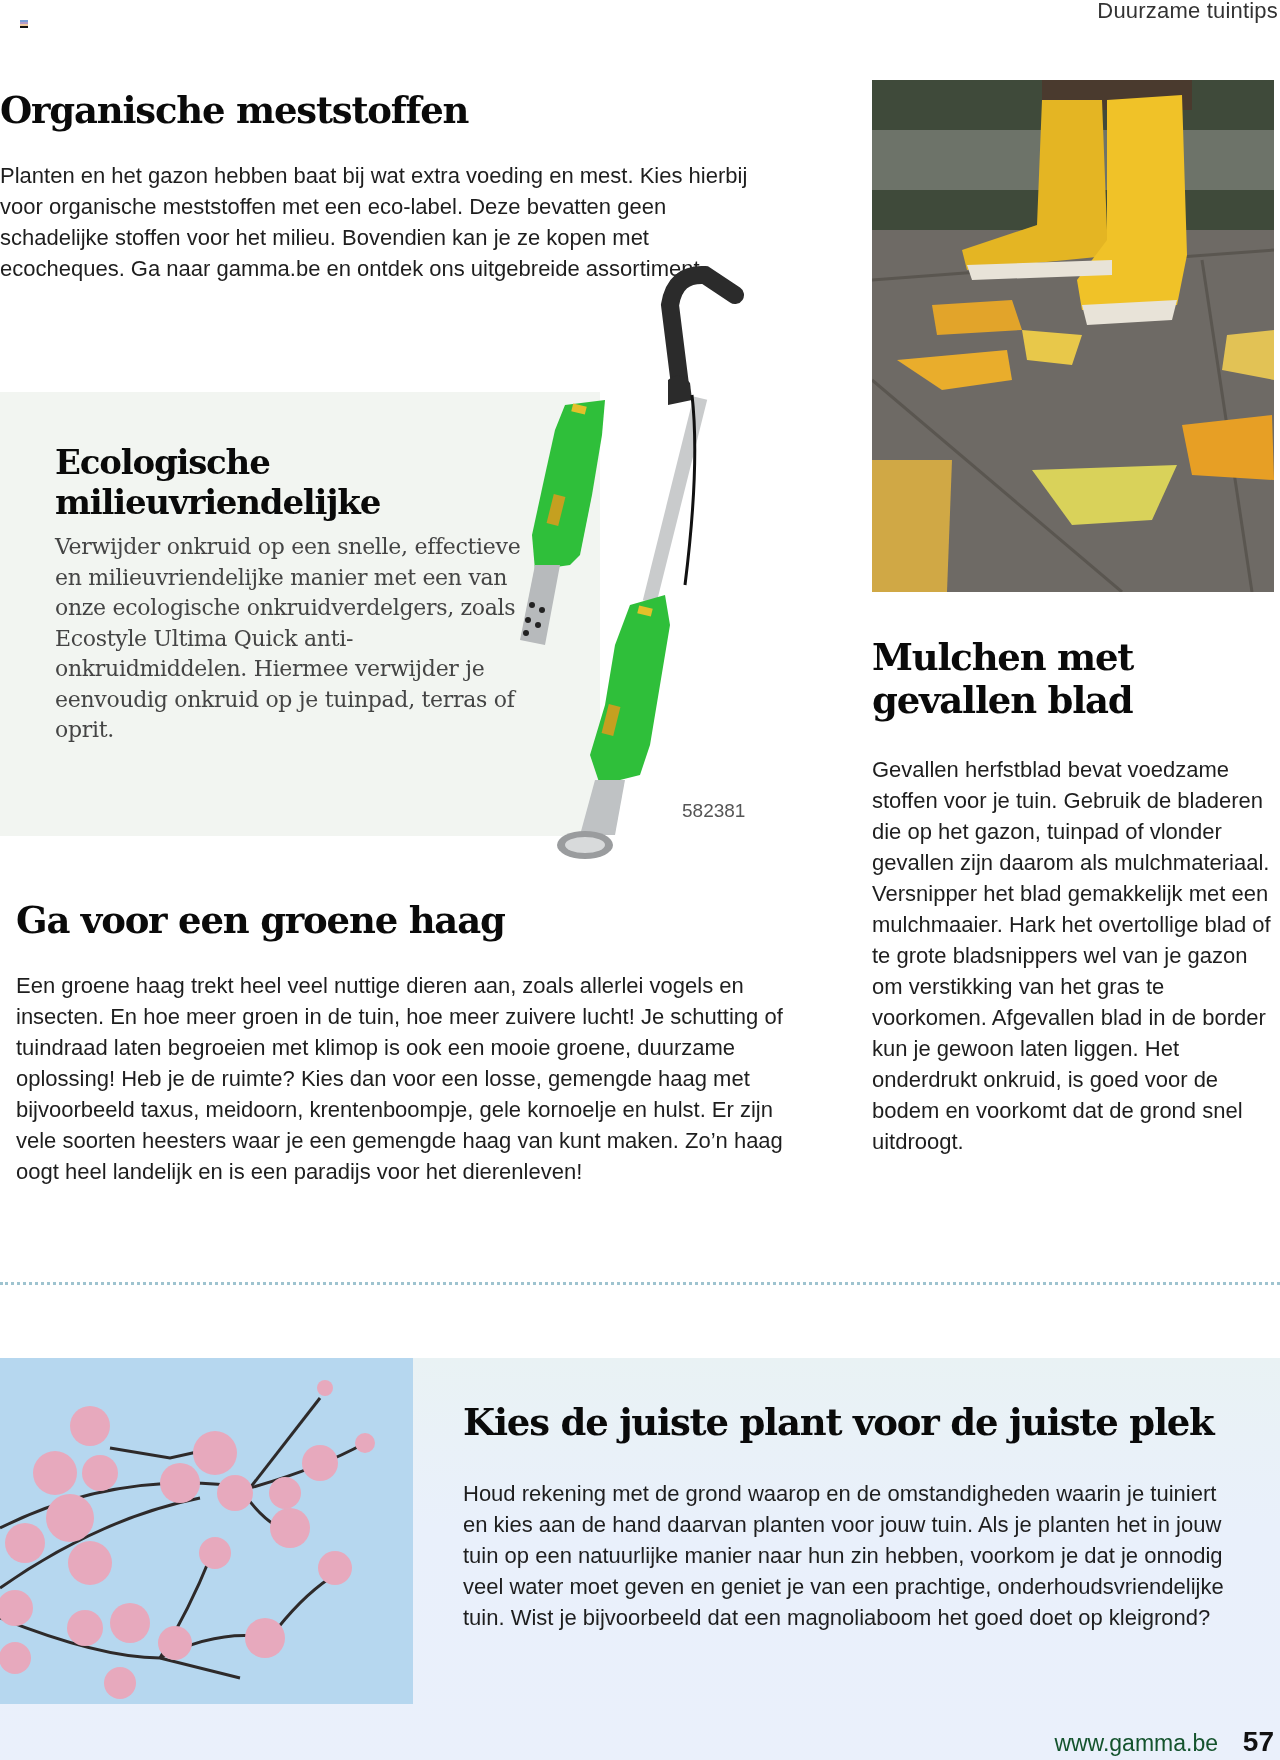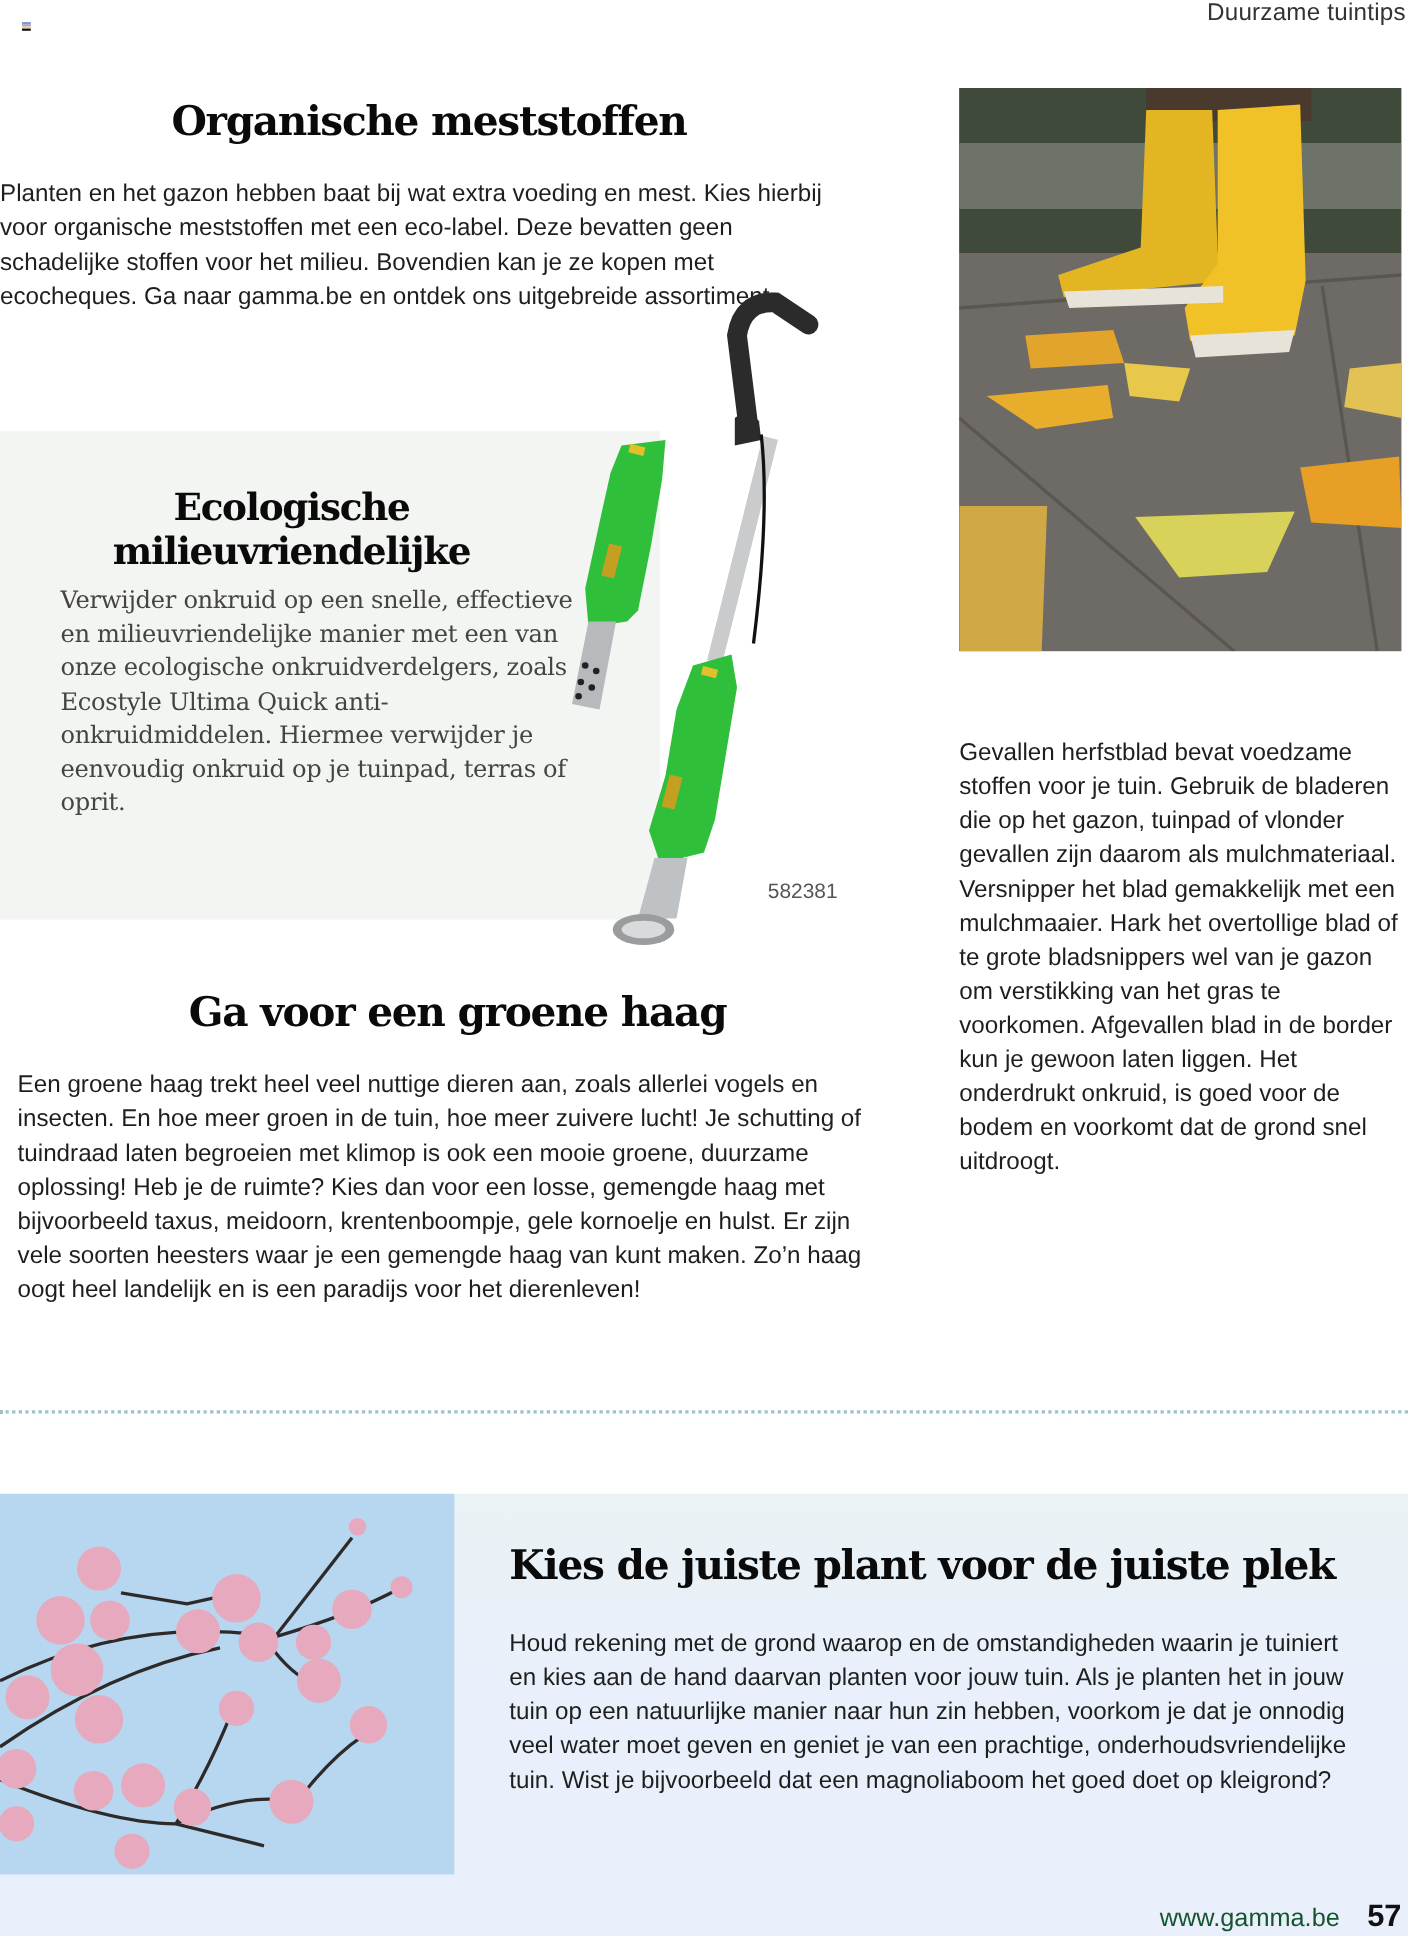--- a/index.html
+++ b/index.html
@@ -8,36 +8,36 @@
 
   .logo-mark { position: absolute; left: 20px; top: 20px; width: 8px; height: 8px; }
   .logo-mark span { display: block; height: 2px; }
   .logo-mark .s1 { background: #7a9fd6; }
   .logo-mark .s2 { background: #b49cc8; }
   .logo-mark .s3 { background: #f1c9a0; }
   .logo-mark .s4 { background: #111; }
 
   .section-tag { position: absolute; right: 2px; top: -2px; font-size: 22px; color: #333; letter-spacing: 0.2px; }
 
-  .serif-title { font-family: "DejaVu Serif", serif; font-weight: bold; color: #0a0a0a; letter-spacing: -1.2px; text-align: center; }
+  .serif-title { font-family: "DejaVu Serif", serif; font-weight: bold; color: #0a0a0a; letter-spacing: -1.2px; }
   .body-text { font-size: 22px; line-height: 31px; color: #1e1e1e; }
 
   
   .sec-organic { position: absolute; left: 0; top: 86px; width: 780px; }
   .sec-organic h1 { font-size: 37px; line-height: 48px; }
   .sec-organic p { margin-top: 26px; width: 770px; }
 
   
   .panel-green { position: absolute; left: 0; top: 392px; width: 600px; height: 444px; background: #f2f5f1; }
   .panel-green h2 { position: absolute; left: 55px; top: 50px; font-size: 34px; line-height: 40px; width: 420px; }
   .panel-green p { position: absolute; left: 55px; top: 140px; width: 480px; font-family: "DejaVu Serif", serif; font-size: 22px; line-height: 30.5px; color: #444; font-weight: normal; letter-spacing: -0.3px; }
 
   
   .product { position: absolute; left: 520px; top: 265px; width: 330px; height: 660px; }
-  .product-code { position: absolute; left: 698px; top: 800px; font-size: 19px; color: #555; }
+  .product-code { position: absolute; left: 682px; top: 800px; font-size: 19px; color: #555; }
 
   
   .photo-boots { position: absolute; left: 872px; top: 80px; width: 402px; height: 512px; overflow: hidden; background: #6f6a63; }
 
   
   .sec-mulch { position: absolute; left: 872px; top: 636px; width: 408px; }
   .sec-mulch h2 { font-size: 37px; line-height: 43px; }
   .sec-mulch p { margin-top: 32px; }
 
   
@@ -125,20 +125,21 @@
     <path d="M25 280 L135 270 L140 300 L70 310 Z" fill="#e9ad2c"></path>
     <path d="M150 250 L210 255 L200 285 L155 280 Z" fill="#e8c84a"></path>
     <path d="M310 345 L400 335 L402 400 L320 395 Z" fill="#e79f25"></path>
     <path d="M160 390 L305 385 L280 440 L200 445 Z" fill="#d9d25a"></path>
     <path d="M0 380 L80 380 L75 512 L0 512 Z" fill="#e2b340" opacity="0.85"></path>
     <path d="M355 255 L402 250 L402 300 L350 290 Z" fill="#e2c255"></path>
   </svg>
 </div>
 
 <section class="sec-mulch">
+  <h2 class="serif-title">Mulchen met gevallen blad</h2>
   <p class="body-text">Gevallen herfstblad bevat voedzame stoffen voor je tuin. Gebruik de bladeren die op het gazon, tuinpad of vlonder gevallen zijn daarom als mulchmateriaal. Versnipper het blad gemakkelijk met een mulchmaaier. Hark het overtollige blad of te grote bladsnippers wel van je gazon om verstikking van het gras te voorkomen. Afgevallen blad in de border kun je gewoon laten liggen. Het onderdrukt onkruid, is goed voor de bodem en voorkomt dat de grond snel uitdroogt.</p>
 </section>
 
 <section class="sec-haag">
   <h2 class="serif-title">Ga voor een groene haag</h2>
   <p class="body-text">Een groene haag trekt heel veel nuttige dieren aan, zoals allerlei vogels en insecten. En hoe meer groen in de tuin, hoe meer zuivere lucht! Je schutting of tuindraad laten begroeien met klimop is ook een mooie groene, duurzame oplossing! Heb je de ruimte? Kies dan voor een losse, gemengde haag met bijvoorbeeld taxus, meidoorn, krentenboompje, gele kornoelje en hulst. Er zijn vele soorten heesters waar je een gemengde haag van kunt maken. Zo’n haag oogt heel landelijk en is een paradijs voor het dierenleven!</p>
 </section>
 
 <div class="dotted-divider"></div>
 

